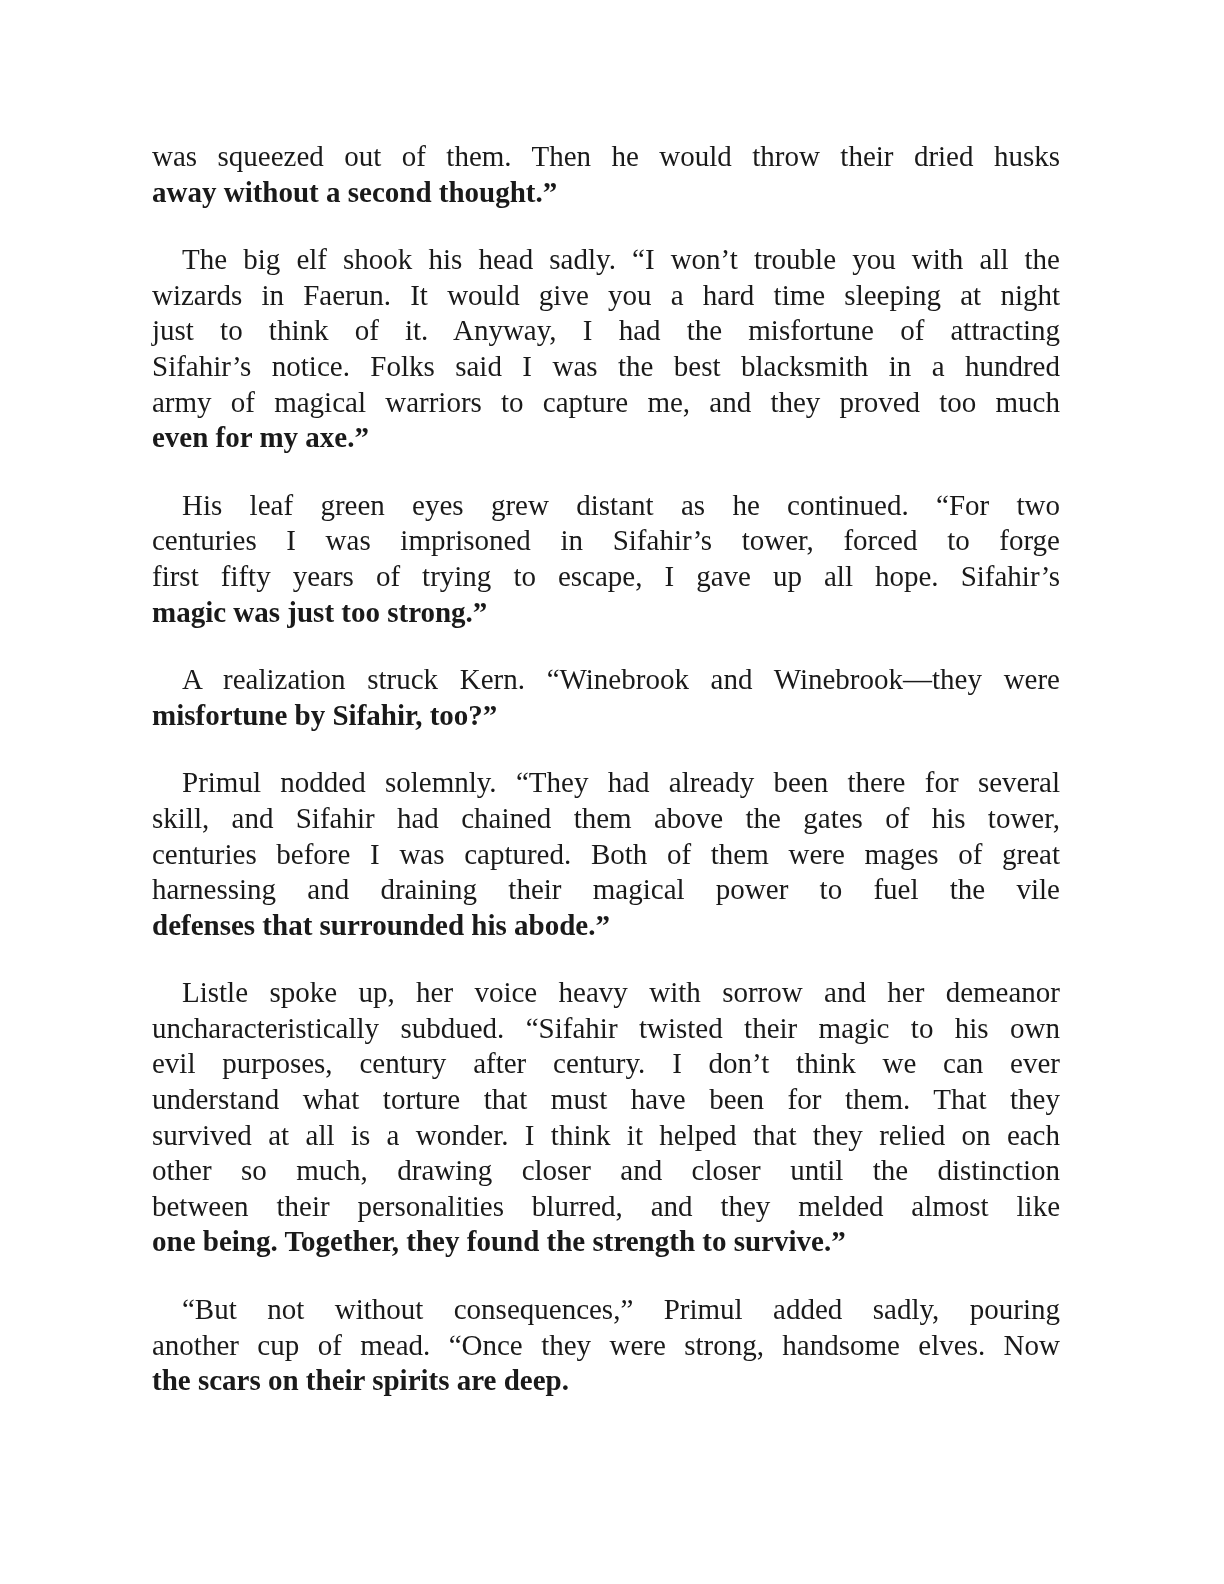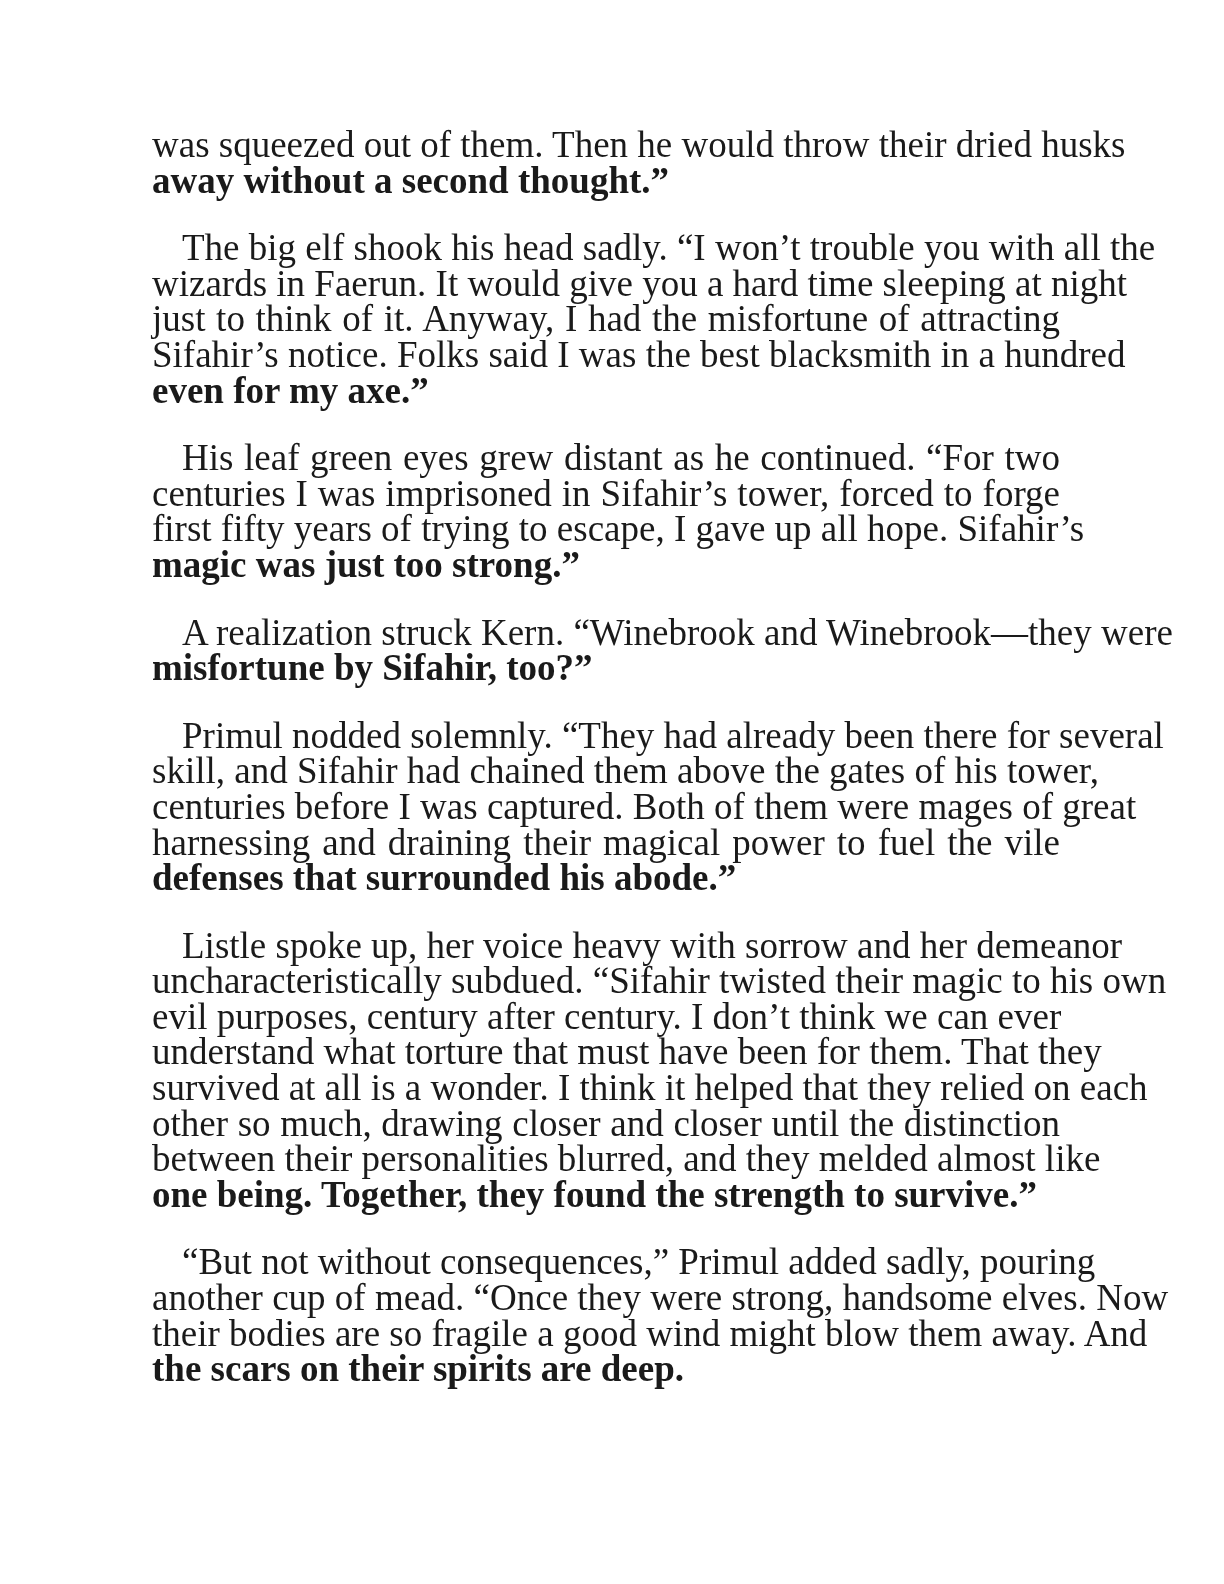--- a/index.html
+++ b/index.html
@@ -9,24 +9,24 @@
     }
     body {
       width: 1224px;
       height: 1584px;
       position: relative;
       overflow: hidden;
     }
     .page {
       position: absolute;
       left: 152px;
-      top: 127px;
+      top: 139px;
       width: 908px;
       font-family: "Liberation Serif", "DejaVu Serif", serif;
-      font-size: 37px;
+      font-size: 29px;
       line-height: 35.6px;
       color: #1a1a1a;
     }
     .paragraph {
       margin: 0;
       padding: 0;
     }
     .line {
       display: block;
       height: 35.6px;
@@ -51,20 +51,21 @@
   <div class="paragraph">
     <span class="line">was squeezed out of them. Then he would throw their dried husks</span>
     <span class="line last">away without a second thought.”</span>
   </div>
 
   <div class="paragraph">
     <span class="line indent">The big elf shook his head sadly. “I won’t trouble you with all the</span>
     <span class="line">wizards in Faerun. It would give you a hard time sleeping at night</span>
     <span class="line">just to think of it. Anyway, I had the misfortune of attracting</span>
     <span class="line">Sifahir’s notice. Folks said I was the best blacksmith in a hundred</span>
+    <span class="line">army of magical warriors to capture me, and they proved too much</span>
     <span class="line last">even for my axe.”</span>
   </div>
 
   <div class="paragraph">
     <span class="line indent">His leaf green eyes grew distant as he continued. “For two</span>
     <span class="line">centuries I was imprisoned in Sifahir’s tower, forced to forge</span>
     <span class="line">first fifty years of trying to escape, I gave up all hope. Sifahir’s</span>
     <span class="line last">magic was just too strong.”</span>
   </div>
 
@@ -88,16 +89,15 @@
     <span class="line">understand what torture that must have been for them. That they</span>
     <span class="line">survived at all is a wonder. I think it helped that they relied on each</span>
     <span class="line">other so much, drawing closer and closer until the distinction</span>
     <span class="line">between their personalities blurred, and they melded almost like</span>
     <span class="line last">one being. Together, they found the strength to survive.”</span>
   </div>
 
   <div class="paragraph">
     <span class="line indent">“But not without consequences,” Primul added sadly, pouring</span>
     <span class="line">another cup of mead. “Once they were strong, handsome elves. Now</span>
-    <span class="line">their bodies are so fragile a good wind might blow them away. And</span>
     <span class="line last">the scars on their spirits are deep.</span>
   </div>
 </div>
 
 </body></html>

